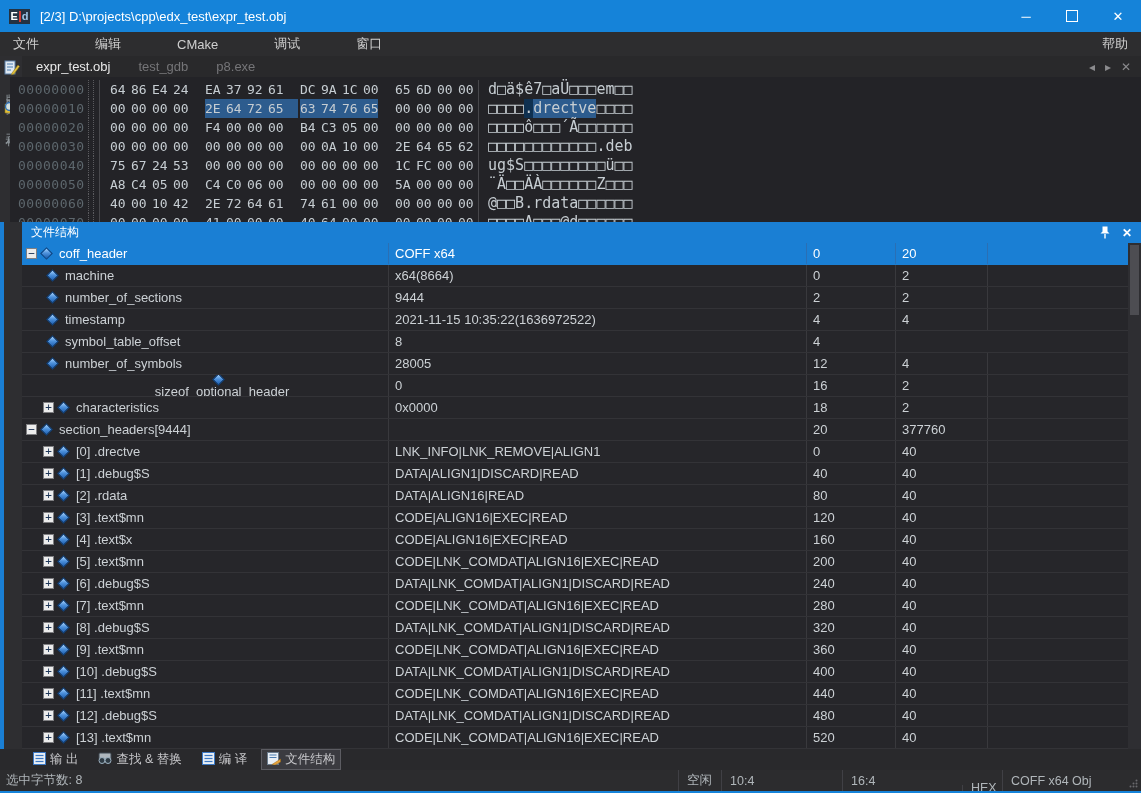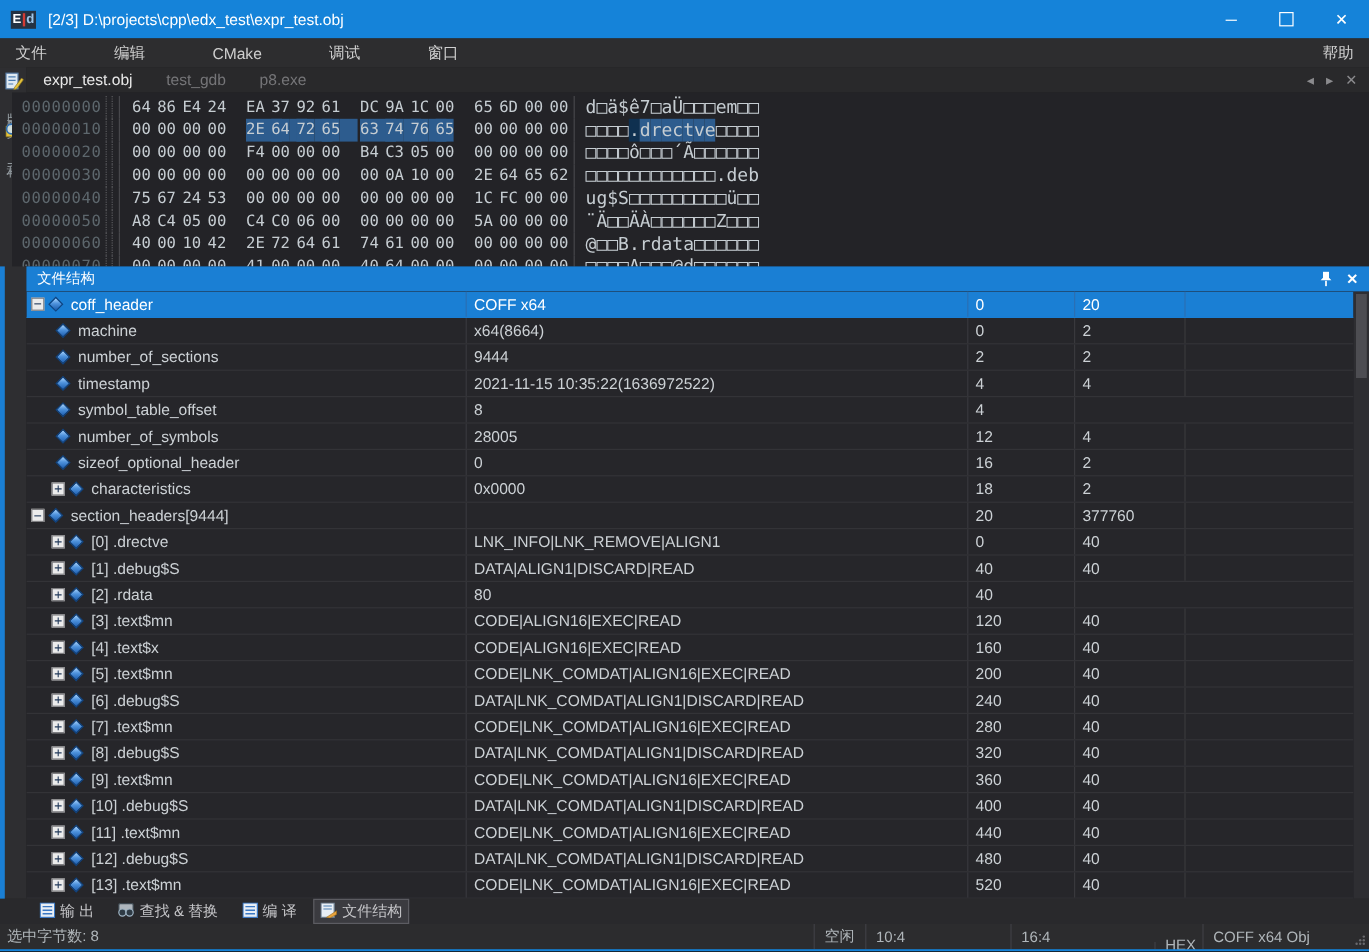--- a/index.html
+++ b/index.html
@@ -559,21 +559,21 @@
         <div class="st-name" style="padding-left: 26px;">
           <span class="diamond" style="margin-left: 0px;"></span>
           <span class="st-label">number_of_symbols</span>
         </div>
         <div class="st-cell">28005</div>
         <div class="st-cell">12</div>
         <div class="st-cell">4</div>
         <div class="st-cell"></div>
       </div>
       <div class="st-row">
-        <div class="st-name" style="padding-left: 26px;">
+        <div class="st-name" style="padding-left: 26px; flex-direction: column;">
           <span class="diamond" style="margin-left: 0px;"></span>
           <span class="st-label">sizeof_optional_header</span>
         </div>
         <div class="st-cell">0</div>
         <div class="st-cell">16</div>
         <div class="st-cell">2</div>
         <div class="st-cell"></div>
       </div>
       <div class="st-row">
         <div class="st-name" style="padding-left: 21px;">
@@ -618,20 +618,21 @@
         <div class="st-cell">40</div>
         <div class="st-cell">40</div>
         <div class="st-cell"></div>
       </div>
       <div class="st-row">
         <div class="st-name" style="padding-left: 21px;">
           <span class="tree-box">+</span>
           <span class="diamond" style="margin-left: 5px;"></span>
           <span class="st-label">[2] .rdata</span>
         </div>
+        <div class="st-cell">DATA|ALIGN16|READ</div>
         <div class="st-cell">80</div>
         <div class="st-cell">40</div>
         <div class="st-cell"></div>
       </div>
       <div class="st-row">
         <div class="st-name" style="padding-left: 21px;">
           <span class="tree-box">+</span>
           <span class="diamond" style="margin-left: 5px;"></span>
           <span class="st-label">[3] .text$mn</span>
         </div>

